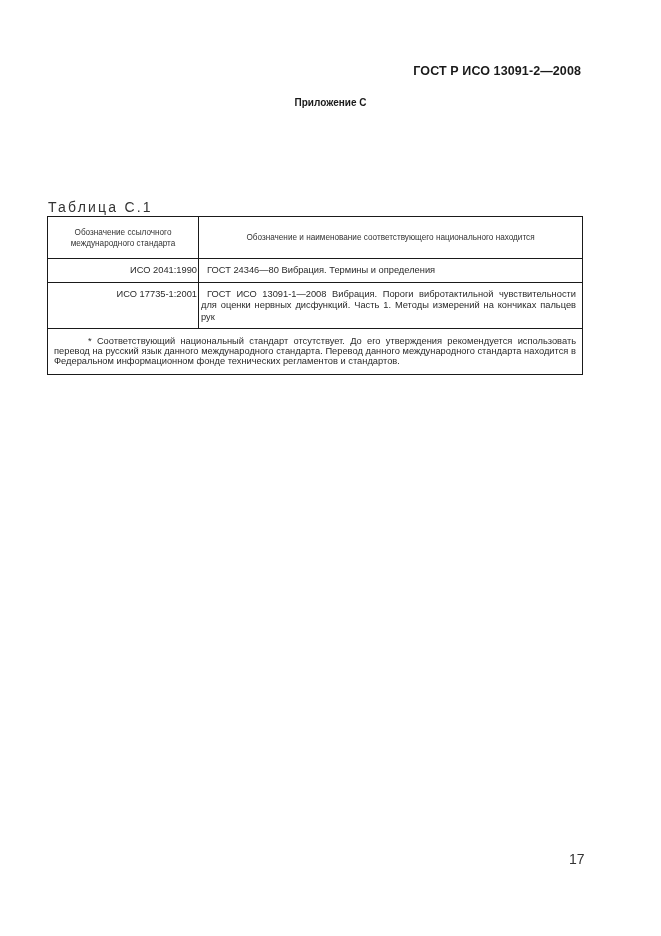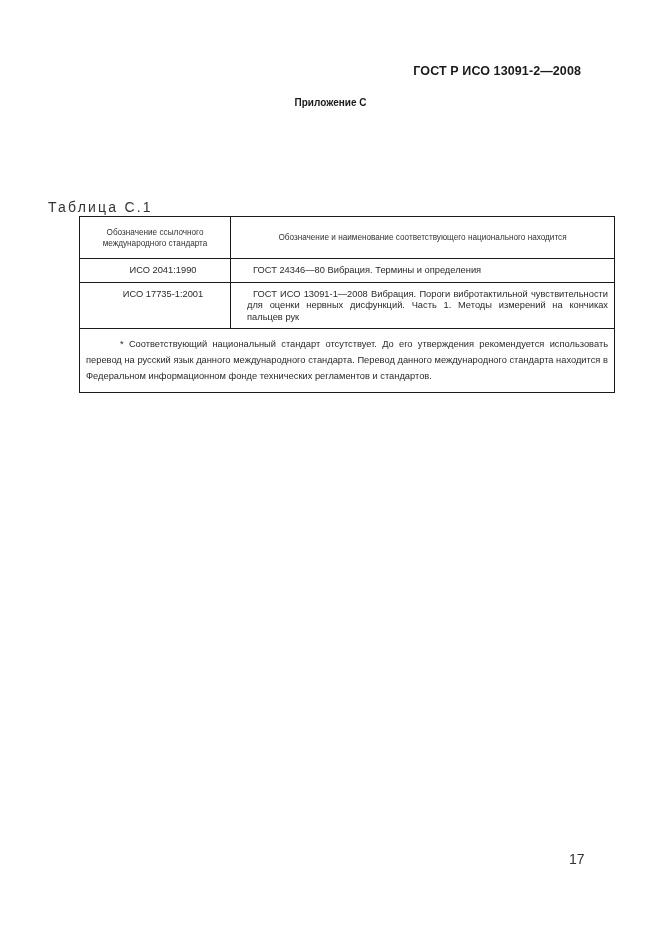--- a/index.html
+++ b/index.html
@@ -19,34 +19,34 @@
   .title {
     position: absolute; top: 156px; left: 0; width: 661px; text-align: center;
     font-size: 12px; font-weight: bold; line-height: 17px;
   }
   .table-caption {
     position: absolute; top: 199px; left: 48px;
     font-size: 14px; letter-spacing: 2.2px; color: #333;
   }
   table.std {
     position: absolute; top: 216px; left: 47px; width: 536px;
-    border-collapse: collapse; font-size: 9.3px; color: #2a2a2a; margin-left: 32px;
+    border-collapse: collapse; font-size: 9.3px; color: #2a2a2a;
   }
   table.std td {
     border: 1px solid #1a1a1a; vertical-align: top;
   }
   table.std .hdr td { height: 39px; vertical-align: middle; text-align: center; font-size: 8.2px; line-height: 11px; color: #333; border-bottom: 1.6px solid #1a1a1a; }
   table.std td.c1 { width: 132px; }
   table.std .row td { padding-top: 6px; padding-bottom: 5px; }
-  table.std .row td.c1 { padding-left: 17px; text-align: center; }
-  table.std .row td.c2 { padding-left: 16px; padding-right: 6px; line-height: 11.5px; }
+  table.std .row td.c1 { padding-left: 17px; text-align: right; }
+  table.std .row td.c2 { padding-left: 2px; padding-right: 6px; line-height: 11.5px; }
   table.std .row td.c2.center { text-align: center; }
   table.std .row td.c2 .indent { display: inline-block; width: 6px; }
   table.std .fn td {
-    padding: 7px 6px 8px 6px; line-height: 16px; text-align: justify;
+    padding: 7px 6px 8px 6px; line-height: 10px; text-align: justify;
   }
   .fn .lead { display: inline-block; width: 34px; }
   .page-num {
     position: absolute; top: 851px; left: 569px; font-size: 14px; color: #333;
   }
 </style>
 </head>
 <body>
 
 <div class="doc-code">ГОСТ Р ИСО 13091-2—2008</div>

